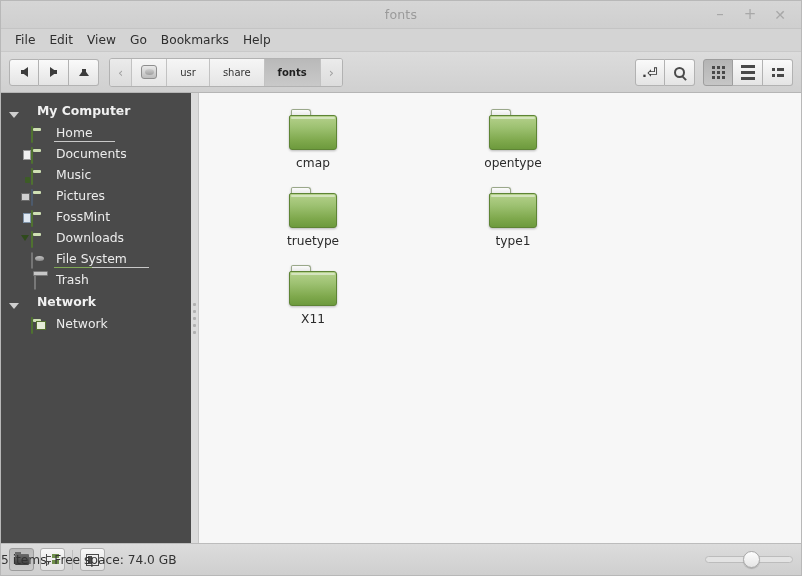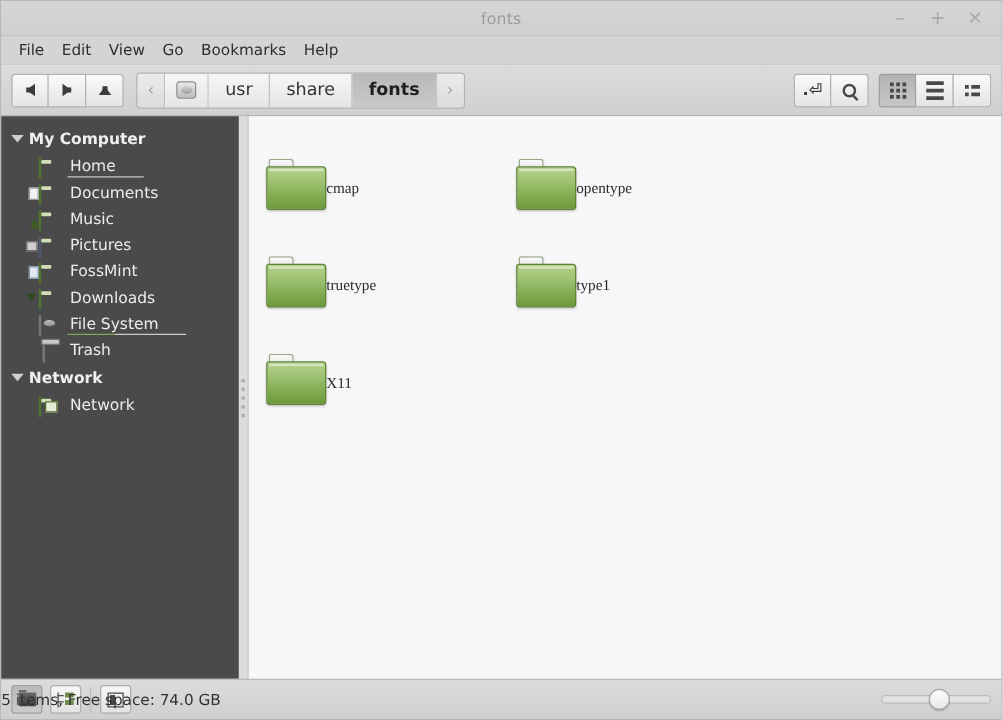--- a/index.html
+++ b/index.html
@@ -88,21 +88,21 @@
   
   .breadcrumb {
     display: flex; align-items: center; height: 29px;
     border: 1px solid #b2b2b2; border-radius: 3px;
     background: linear-gradient(to bottom, #f4f4f4 0%, #e2e2e2 100%);
     overflow: hidden;
   }
   .crumb {
     height: 27px; padding: 0 13px;
     display: flex; align-items: center; justify-content: center;
-    font-size: 14px; color: #333;
+    font-size: 10px; color: #333;
     border-right: 1px solid #c2c2c2;
     background: linear-gradient(to bottom, #f6f6f6 0%, #e5e5e5 100%);
     cursor: default;
   }
   .crumb.chev {
     padding: 0 8px; color: #a0a0a0; font-size: 13px;
     background: linear-gradient(to bottom, #ebebeb 0%, #dcdcdc 100%);
   }
   .crumb.chev.last { border-right: none; }
   .crumb.active {
@@ -137,21 +137,21 @@
 
   .sidebar {
     width: 190px; flex: 0 0 190px;
     background: #4a4a4a;
     color: #e8e8e8;
     padding-top: 6px;
     overflow: hidden;
     position: relative;
   }
   .sb-group {
-    display: flex; align-items: center; gap: 4px;
+    display: flex; align-items: flex-end; gap: 18px;
     padding: 4px 6px 4px 8px; font-weight: bold; font-size: 12.4px;
     color: #f0f0f0; cursor: default;
   }
   .tri { width: 0; height: 0; border-left: 5px solid transparent; border-right: 5px solid transparent; border-top: 6px solid #cfcfcf; }
   .sb-item {
     display: flex; align-items: center; gap: 8px;
     padding: 3px 6px 3px 30px; font-size: 12.4px; color: #ececec;
     cursor: default; position: relative;
   }
   .sb-item .label { position: relative; text-align: right; }
@@ -210,22 +210,22 @@
 
   .content {
     flex: 1 1 auto; background: #f7f7f7;
     padding: 14px 10px 10px 14px;
     display: flex; flex-wrap: wrap;
     align-content: flex-start;
     overflow: hidden;
   }
   .file-item {
     width: 200px; height: 78px;
-    display: flex; flex-direction: row; align-items: center;
-    justify-content: flex-start; cursor: default; padding-top: 2px; font-family: Liberation Serif, serif;
+    display: flex; flex-direction: column; align-items: center;
+    justify-content: flex-start; cursor: default; padding-top: 2px;
   }
   .folder-big {
     width: 48px; height: 41px; position: relative;
     filter: drop-shadow(0 1px 1px rgba(0,0,0,0.25));
   }
   .folder-big .tab {
     position: absolute; left: 2px; top: 0; width: 20px; height: 7px;
     background: linear-gradient(to bottom, #fbfbfb, #e7e7e7);
     border: 1px solid #9aa88a; border-bottom: none; border-radius: 2px 3px 0 0;
   }

